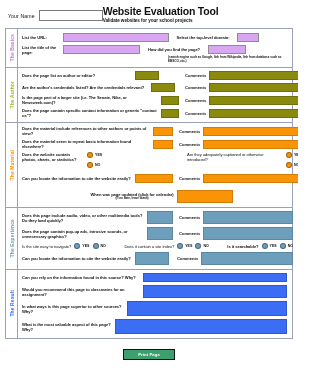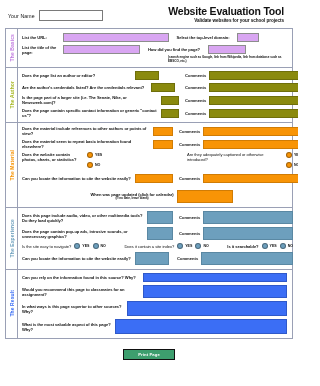--- a/index.html
+++ b/index.html
@@ -10,21 +10,21 @@
     color:#111;
     overflow:hidden;
   }
   .page{position:relative;width:298px;height:386px;box-sizing:border-box;}
 
   
   .header{display:flex;align-items:flex-start;padding:6px 8px 2px 8px;}
   .name-block{display:flex;align-items:center;gap:4px;padding-top:4px;}
   .name-label{font-size:5.2px;letter-spacing:.1px;white-space:nowrap;}
   .name-input{width:62px;height:9px;border:1px solid #7a7a7a;background:#fff;}
-  .title-block{flex:1;text-align:right;padding-right:6px;}
+  .title-block{flex:1;text-align:left;padding-right:6px;}
   .title{font-size:10.5px;font-weight:bold;letter-spacing:-.2px;line-height:11px;}
   .subtitle{font-size:4.6px;font-weight:bold;letter-spacing:-.05px;margin-top:1px;}
 
   
   .frame{margin:3px 5px 0 5px;border:1px solid #9aa0b5;}
   .section{display:flex;border-bottom:1px solid #9aa0b5;}
   .section:last-child{border-bottom:none;}
   .tab{
     width:11px;flex:0 0 11px;border-right:1px solid #9aa0b5;
     display:flex;align-items:center;justify-content:center;

